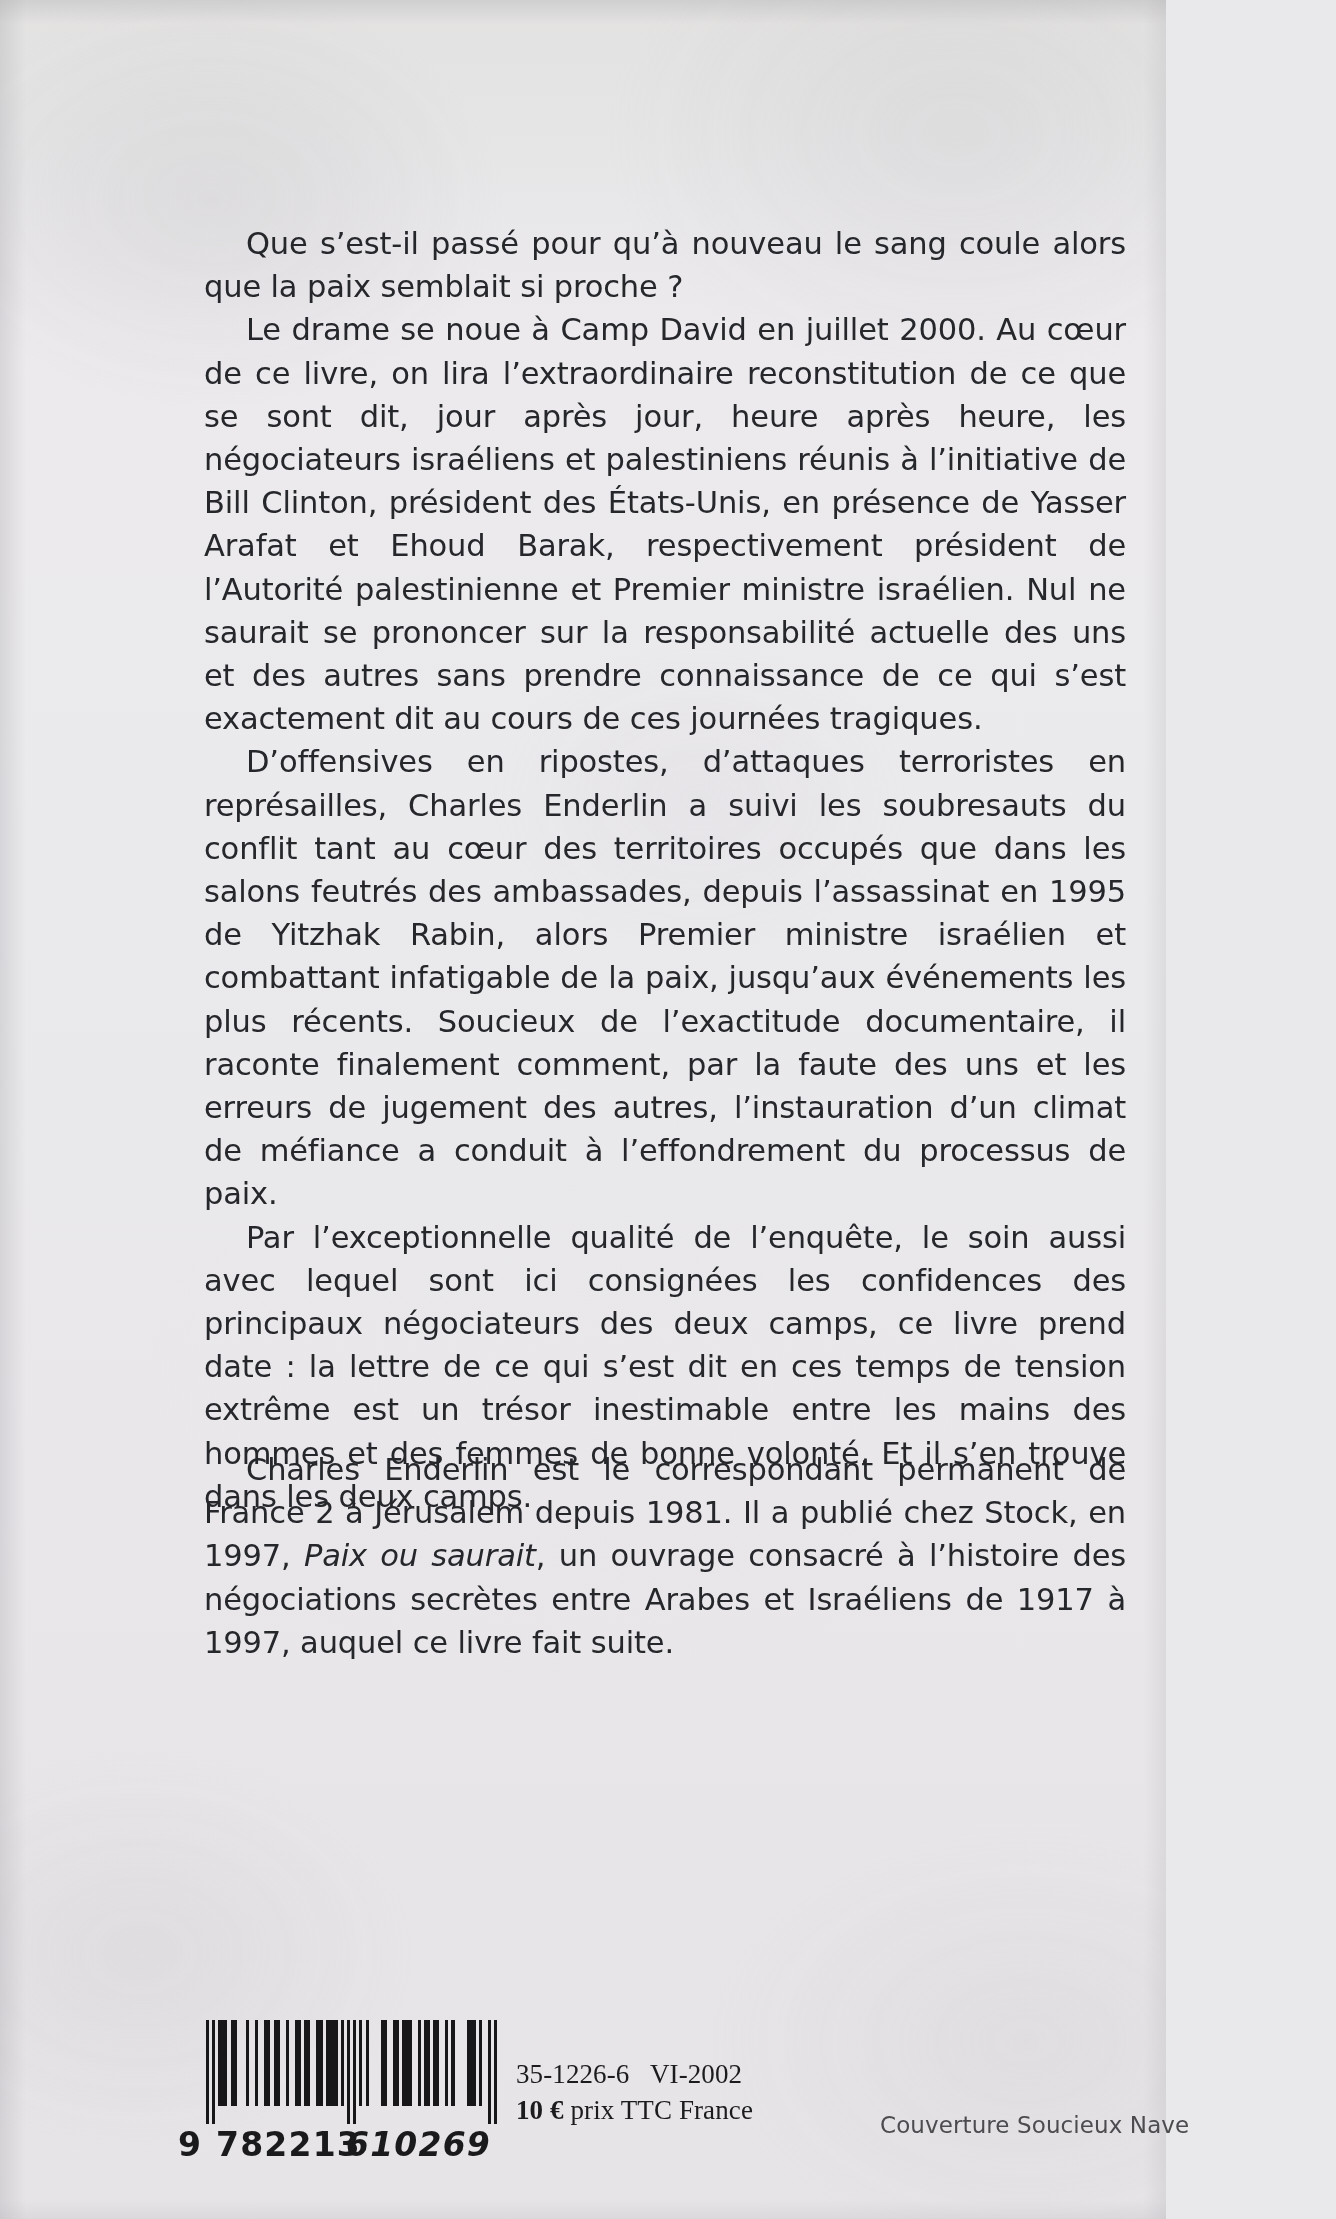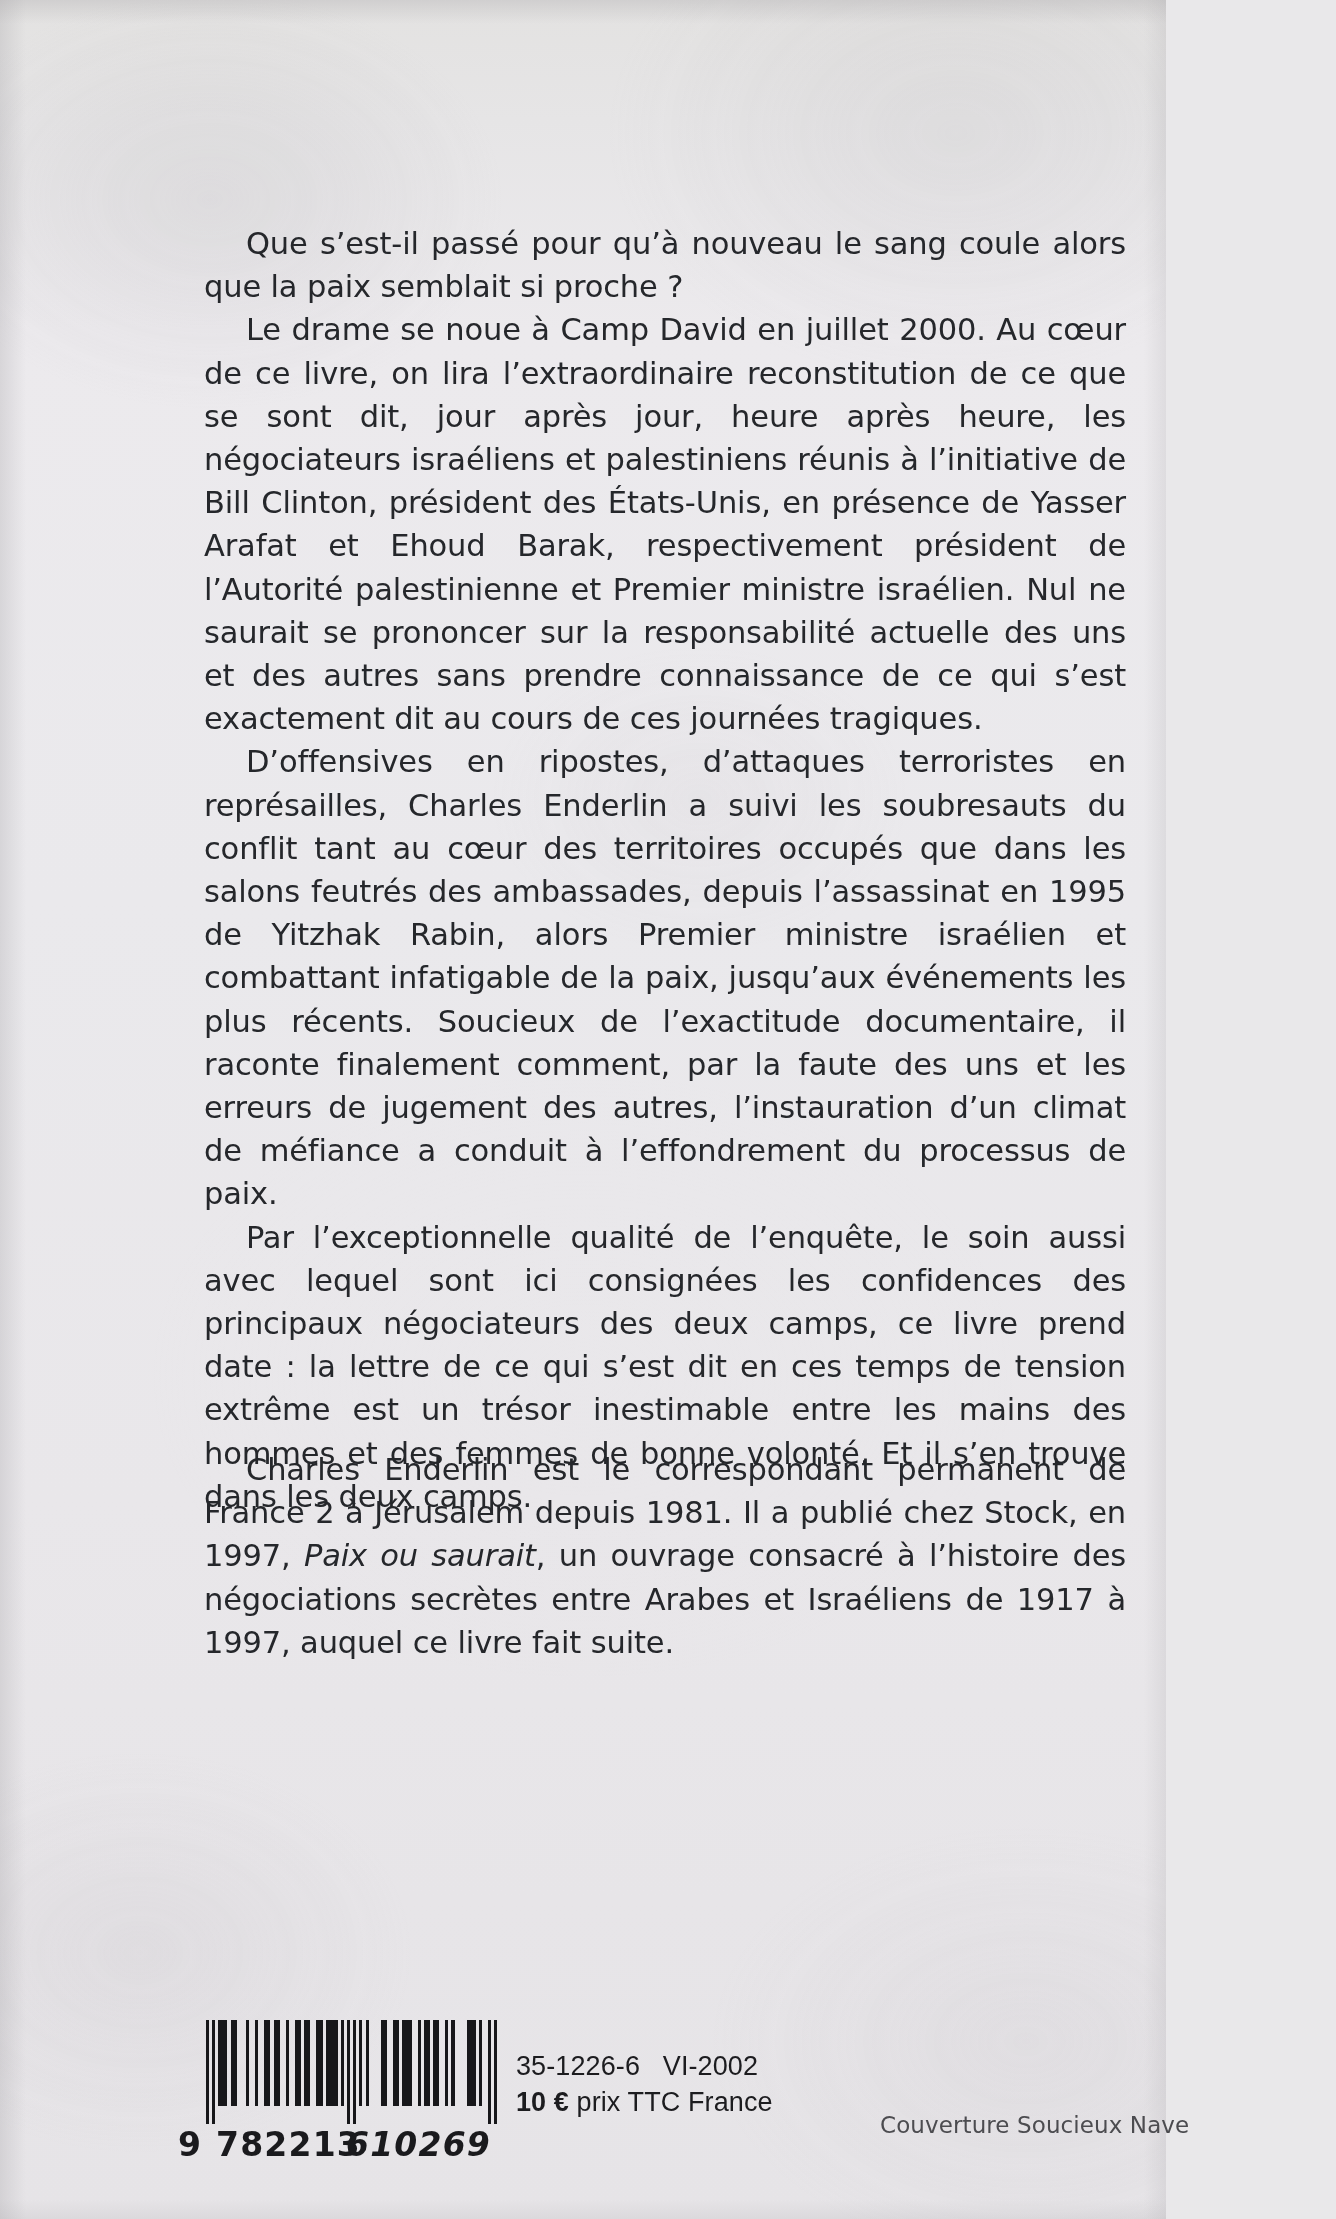--- a/index.html
+++ b/index.html
@@ -154,22 +154,22 @@
   .barcode-digits .right-group {
     position: absolute;
     left: 168px;
     top: 0;
     font-style: italic;
   }
 
   .isbn-block {
     position: absolute;
     left: 516px;
-    top: 40px;
-    font-family: Liberation Sans, sans-serif;
+    top: 48px;
+    font-family: Liberation Serif, serif;
     color: #1c1c1f;
     line-height: 36px;
   }
   .isbn-line1 {
     font-size: 27px;
     letter-spacing: 0.1px;
     white-space: pre;
   }
   .isbn-line2 {
     font-size: 27px;

